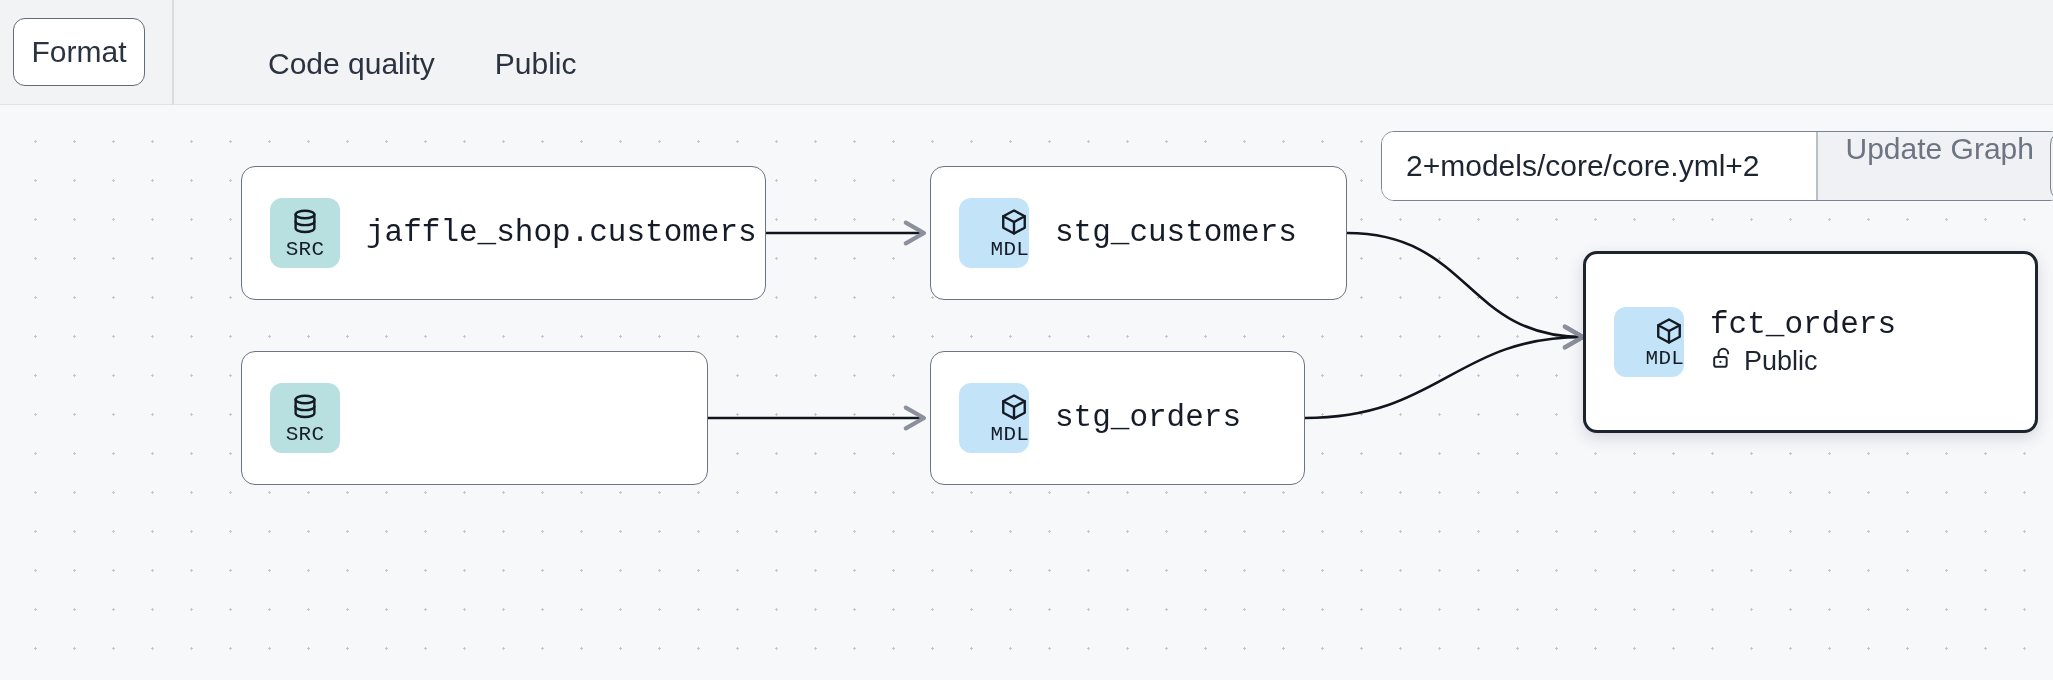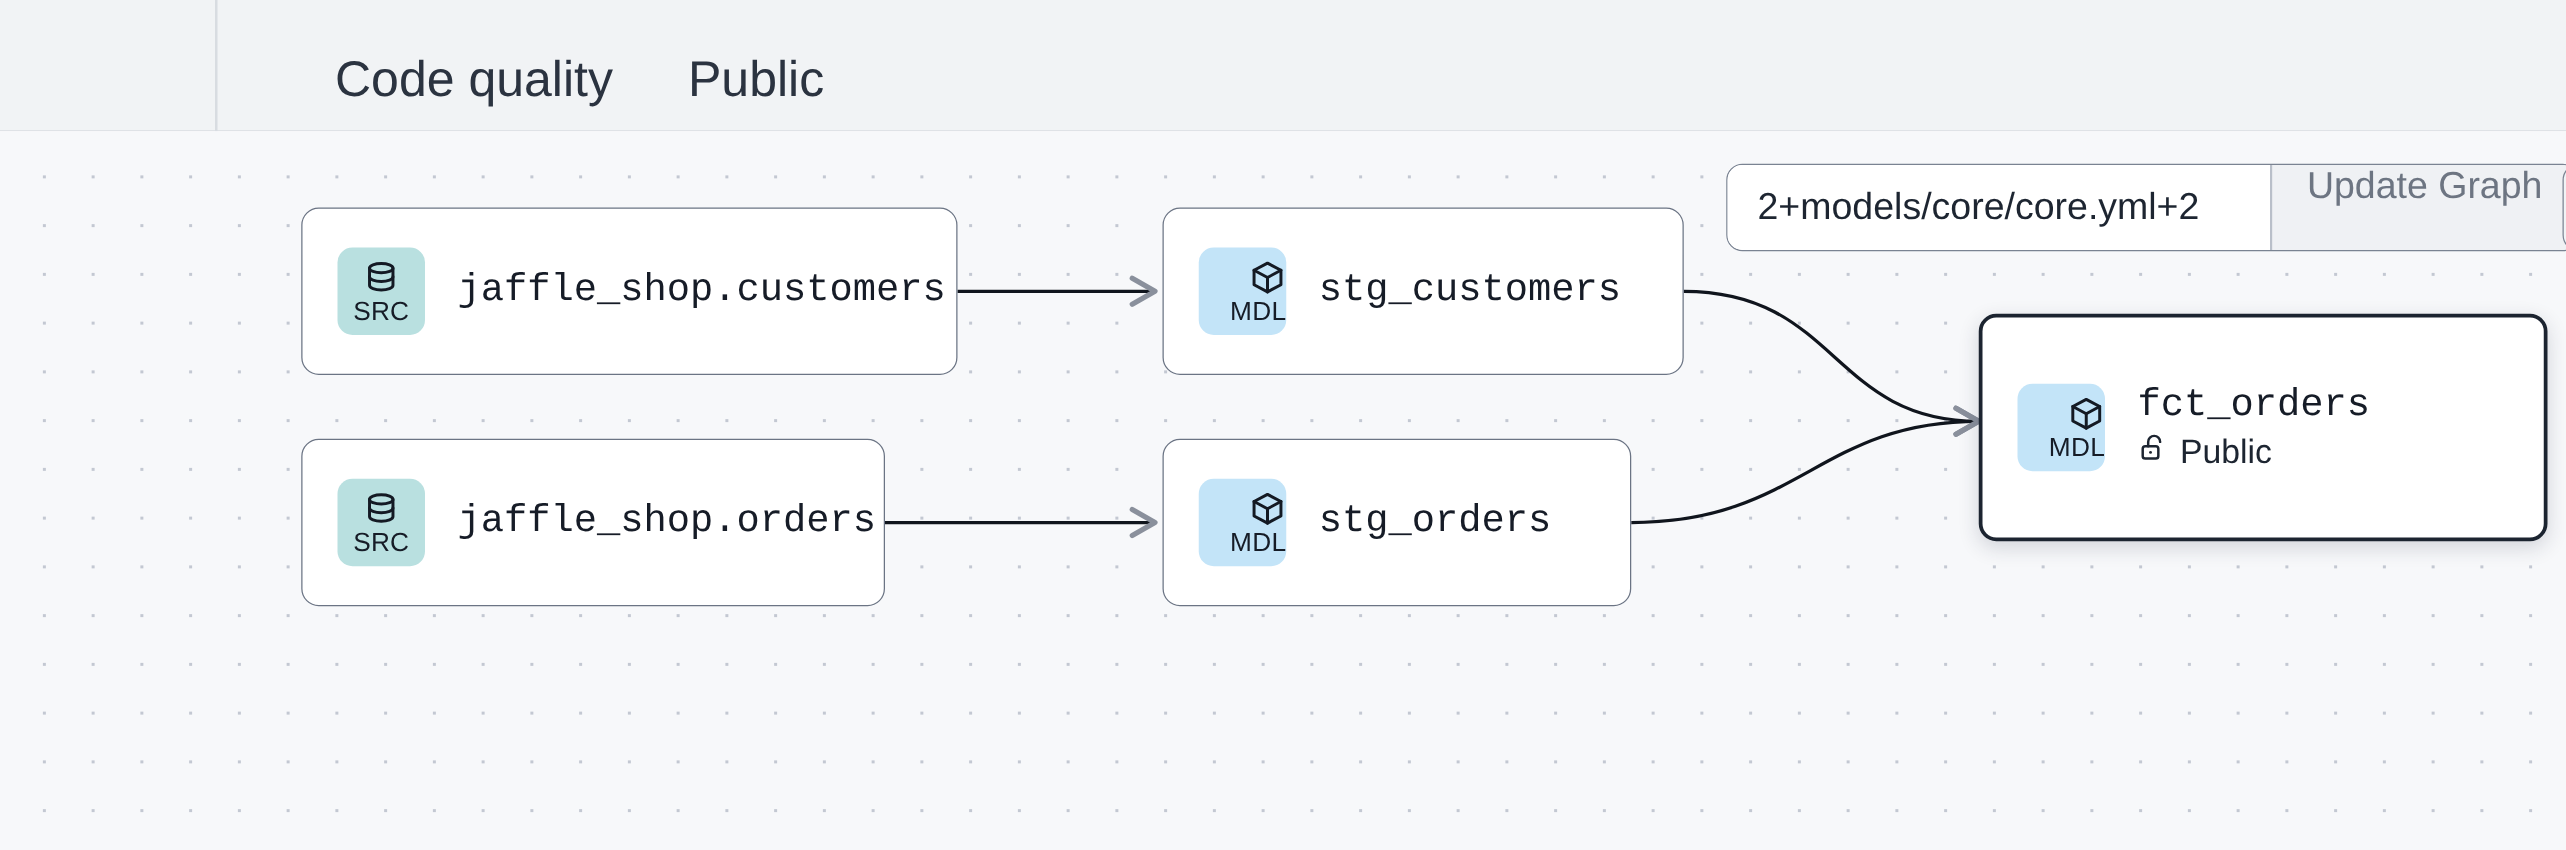--- a/index.html
+++ b/index.html
@@ -30,21 +30,21 @@
     font-family: "Liberation Sans", sans-serif;
   }
   .tb-divider {
     position: absolute; left: 172px; top: 0;
     width: 1.5px; height: 105px; background: #d8dce1;
   }
   .tabs { position: absolute; left: 238px; top: 0; height: 105px; display: flex; align-items: flex-start; }
   .tab {
     position: relative; height: 128px;
     display: flex; align-items: center; padding: 14px 30px;
-    font-size: 40px; color: #2b3340; cursor: pointer; white-space: nowrap;
+    font-size: 30px; color: #2b3340; cursor: pointer; white-space: nowrap;
   }
   .tab .underline {
     position: absolute; left: 8px; right: 8px; bottom: 0;
     height: 4px; background: #97a0af; border-radius: 2px; display: none;
   }
   .tab.active .underline { display: block; }
 
   
   .canvas {
     position: absolute; left: 0; top: 105px;
@@ -66,21 +66,21 @@
     display: flex; align-items: center;
     cursor: pointer;
   }
   .node.selected {
     border: 3px solid #1c2430;
     box-shadow: 0 5px 16px rgba(30,40,60,0.16);
   }
   .badge {
     width: 70px; height: 70px; border-radius: 12px;
     display: flex; flex-direction: column; align-items: center; justify-content: center;
-    flex: 0 0 auto; margin-left: 28px;
+    flex: 0 0 auto; margin-left: 28px; font-family: Liberation Mono, monospace;
   }
   .badge.src { background: #b9e0e0; }
   .badge.mdl { background: #c3e4f8; align-items: flex-end; }
   .badge svg { display: block; }
   .badge .code {
     font-size: 21px; color: #161c27; line-height: 1;
     margin-top: 2px; letter-spacing: 0.2px;
   }
   .node-body { margin-left: 26px; display: flex; flex-direction: column; justify-content: center; }
   .node-title { font-size: 31px; color: #161c27; line-height: 1.15; white-space: nowrap; font-family: Liberation Mono, monospace; }
@@ -115,20 +115,23 @@
     background: #f1f3f5; height: 70px; width: 72px;
     overflow: hidden;
   }
 </style>
 </head>
 <body>
 
 <div id="app">
 
   <div class="toolbar">
+    <div class="format-btn">
+      <span>Format</span>
+    </div>
     <div class="tb-divider"></div>
     <div class="tabs">
       <div class="tab">
         <span>Code quality</span>
 
       </div>
       <div class="tab active">
         <span>Public</span>
         <span class="underline"></span>
       </div>
@@ -168,23 +171,20 @@
     </div>
 
     <div class="node" style="left:241px; top:246px; width:467px; height:134px;">
       <div class="badge src">
         <svg width="30" height="30" viewBox="0 0 24 24" fill="none" stroke="#141a24" stroke-width="1.9" stroke-linecap="round" stroke-linejoin="round">
           <ellipse cx="12" cy="6" rx="7.5" ry="3"></ellipse>
           <path d="M4.5,6 v11 a7.5,3 0 0 0 15,0 V6"></path>
           <path d="M4.5,11.5 a7.5,3 0 0 0 15,0"></path>
         </svg>
         <span class="code">SRC</span>
-      </div>
-      <div class="node-body">
-        <div class="node-title">jaffle_shop.orders</div>
       </div>
     </div>
 
     <div class="node" style="left:930px; top:61px; width:417px; height:134px;">
       <div class="badge mdl">
         <svg width="30" height="30" viewBox="0 0 24 24" fill="none" stroke="#141a24" stroke-width="1.9" stroke-linecap="round" stroke-linejoin="round">
           <path d="M12,2.8 L20.6,7.4 L12,12 L3.4,7.4 Z"></path>
           <path d="M3.4,7.4 V16.6 L12,21.2 V12"></path>
           <path d="M20.6,7.4 V16.6 L12,21.2"></path>
         </svg>

